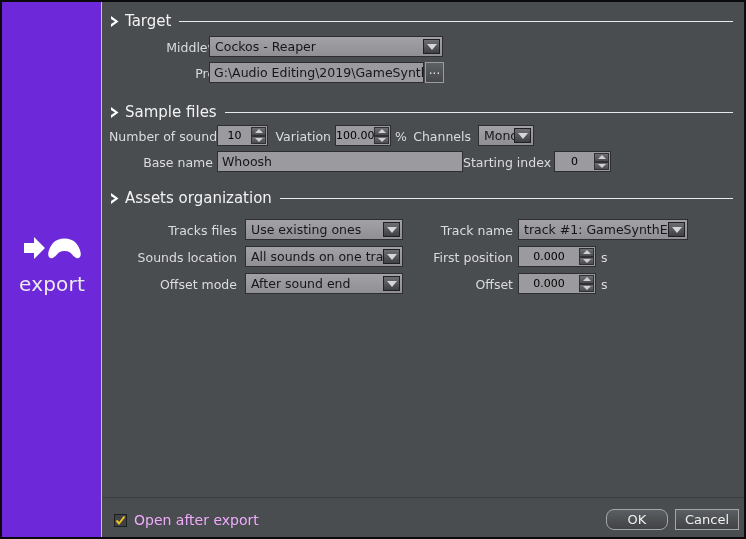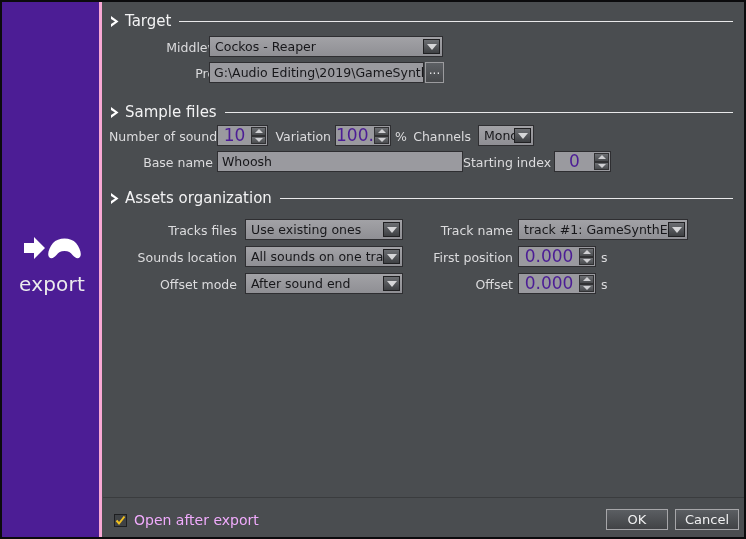--- a/index.html
+++ b/index.html
@@ -20,22 +20,22 @@
     border: 2px solid #0b0b0d;
     overflow: hidden;
   }
 
   
   #sidebar {
     position: absolute;
     left: 0; top: 0;
     width: 100px;
     height: 535px;
-    background: #4c1d95;
-    border-right: 3px solid #f9a8d4;
+    background: #6d28d9;
+    border-right: 1px solid #f9a8d4;
   }
   .side-tool {
     position: absolute;
     left: 0;
     top: 232px;
     width: 100px;
     text-align: center;
     color: #e8e8ea;
     cursor: default;
   }
@@ -171,22 +171,22 @@
     position: absolute;
     height: 21px;
     background: #9a9a9f;
     border: 1px solid #2e2e31;
     display: flex;
     align-items: stretch;
     cursor: default;
   }
   .spin .svalue {
     flex: 1 1 auto;
-    font-size: 17px;
-    color: #4c1d95;
+    font-size: 11px;
+    color: #000000;
     line-height: 19px;
     text-align: center;
     overflow: hidden;
     white-space: nowrap;
   }
   .spin .sbtns {
     flex: 0 0 auto;
     width: 15px;
     display: flex;
     flex-direction: column;
@@ -245,21 +245,21 @@
     bottom: 7px;
     height: 21px;
     background: linear-gradient(#5b5e62, #414346);
     border: 1px solid #a6a6a9;
     color: #f0f0f1;
     font-size: 13px;
     line-height: 19px;
     text-align: center;
     cursor: default;
   }
-  #btn-ok     { right: 76px; width: 62px; }
+  #btn-ok     { right: 76px; width: 62px; border-radius: 8px; }
   #btn-cancel { right: 5px;  width: 64px; }
 </style>
 </head>
 <body>
 
 <div id="app">
 
   <div id="sidebar">
     <div class="side-tool">
       <svg class="side-icon" viewBox="0 0 64 28">

